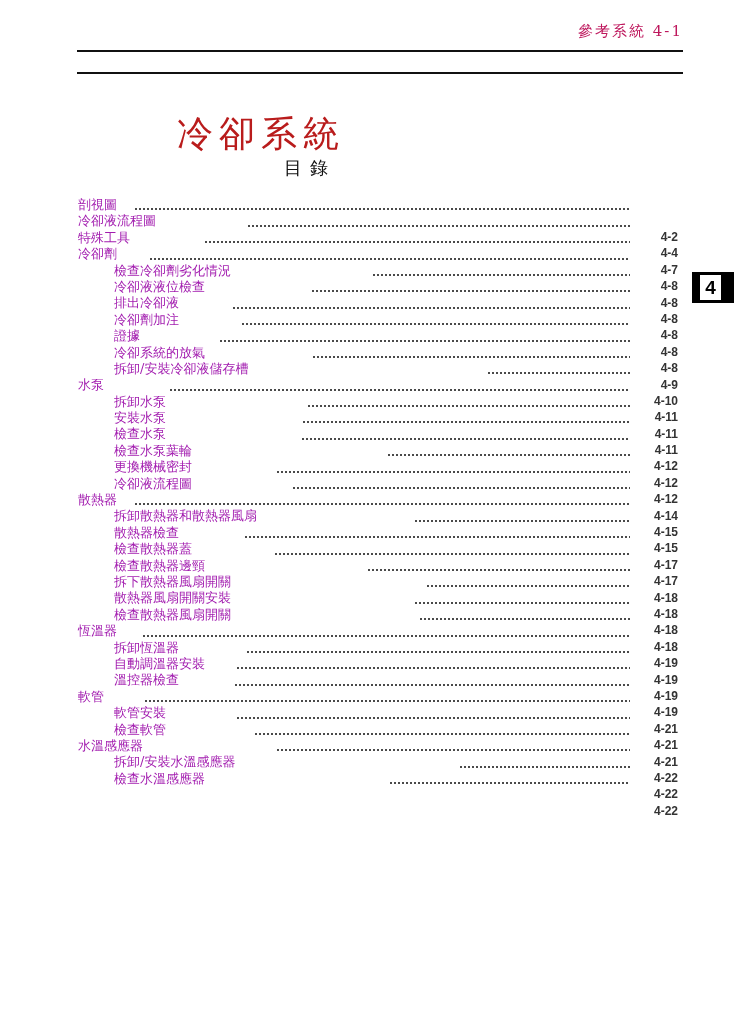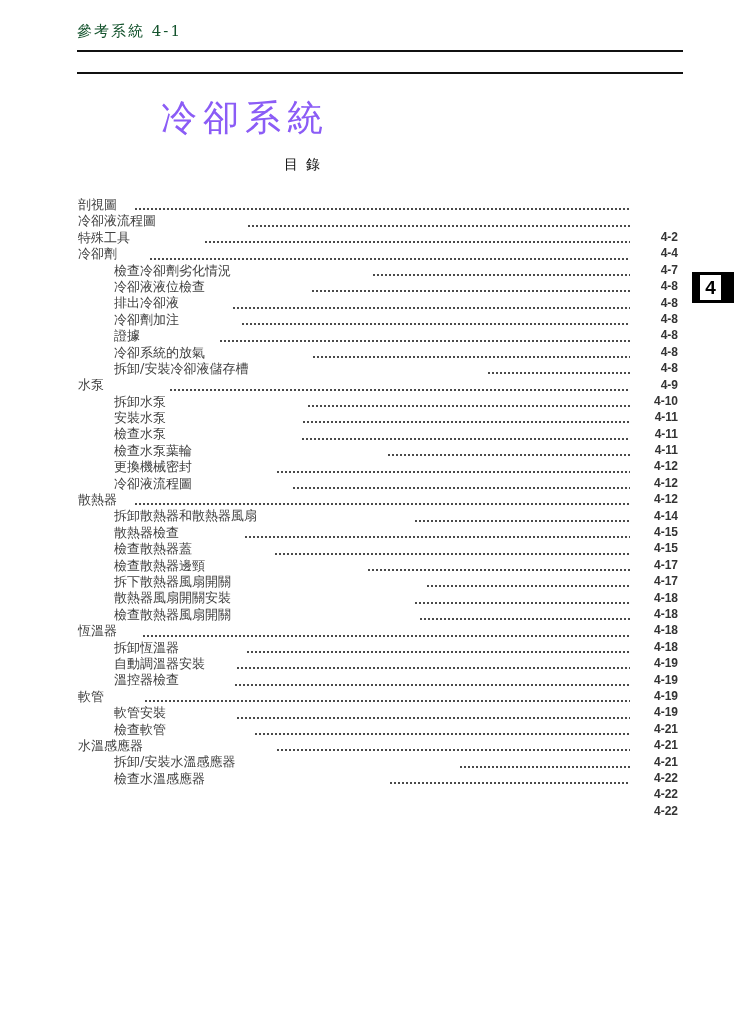--- a/index.html
+++ b/index.html
@@ -6,51 +6,51 @@
   body {
     width: 734px; height: 1032px;
     background: #ffffff;
     position: relative;
     overflow: hidden;
     font-family: "DejaVu Serif", serif;
     color: #1a1a1a;
   }
   .running-header {
     position: absolute; top: 22px; left: 77px; width: 606px;
-    text-align: left; font-size: 15px; letter-spacing: 2px; color: #14532d;
+    text-align: right; font-size: 15px; letter-spacing: 2px; color: #be185d;
   }
   .rule { position: absolute; left: 77px; width: 606px; height: 2px; background: #111; }
   .rule-top { top: 50px; }
   .rule-bottom { top: 72px; }
   .chapter-title {
-    position: absolute; left: 161px; top: 94px; margin: 0;
-    font-size: 36px; font-weight: 400; letter-spacing: 6px; color: #8b5cf6;
+    position: absolute; left: 161px; top: 94px; margin: 16px;
+    font-size: 36px; font-weight: 400; letter-spacing: 6px; color: #b91c1c;
     font-family: "DejaVu Serif", serif;
   }
   .toc-heading {
     position: absolute; left: 284px; top: 156px;
-    font-size: 14px; letter-spacing: 8px; color: #111;
+    font-size: 18px; letter-spacing: 8px; color: #111;
   }
   .chapter-tab {
     position: absolute; right: 0; top: 272px;
     width: 42px; height: 31px; background: #000;
   }
   .chapter-tab-box {
     position: absolute; left: 8px; top: 3px; width: 21px; height: 25px;
     background: #fff; display: flex; align-items: center; justify-content: center;
   }
   .chapter-tab-num {
     font-family: "Liberation Sans", sans-serif;
     font-weight: bold; font-size: 19px; color: #000; line-height: 1;
   }
   .toc { position: absolute; left: 78px; top: 197px; width: 600px; }
   .toc-row { position: relative; height: 16.4px; }
   .toc-label {
     position: absolute; left: 0; top: 0;
-    font-size: 13px; line-height: 16px; white-space: nowrap; color: #404040;
+    font-size: 13px; line-height: 16px; white-space: nowrap; color: #a21caf;
   }
   .toc-label.indent-1 { left: 36px; }
   .toc-leader {
     position: absolute; bottom: 3px; height: 2px;
     background-image: repeating-linear-gradient(to right, #4a4a4a 0 1.6px, transparent 1.6px 4px);
   }
   .toc-page {
     position: absolute; right: 0; top: 1px;
     font-family: "Liberation Sans", sans-serif;
     font-size: 12px; font-weight: bold; color: #333; line-height: 14px; margin-top: 32px;

